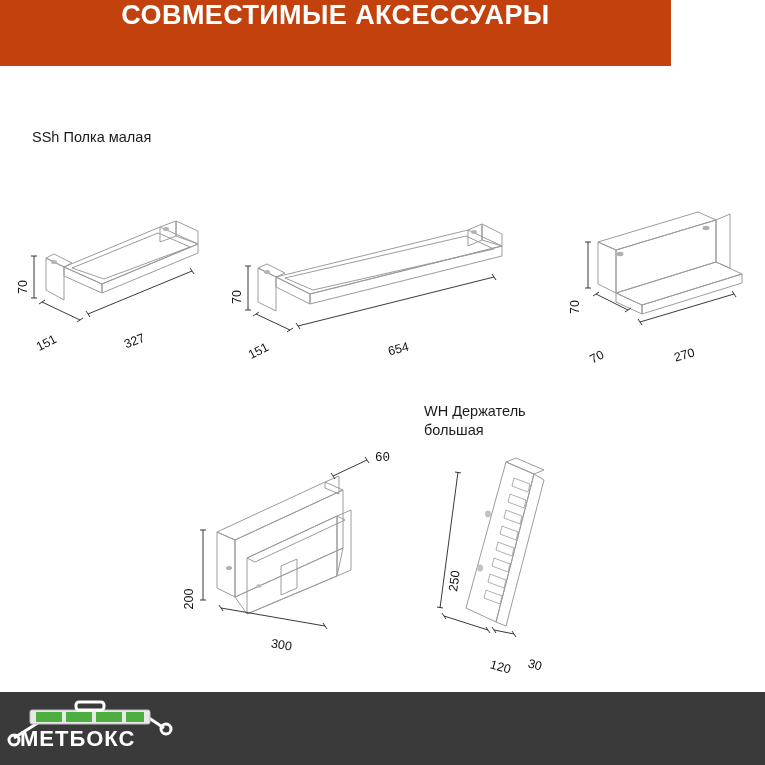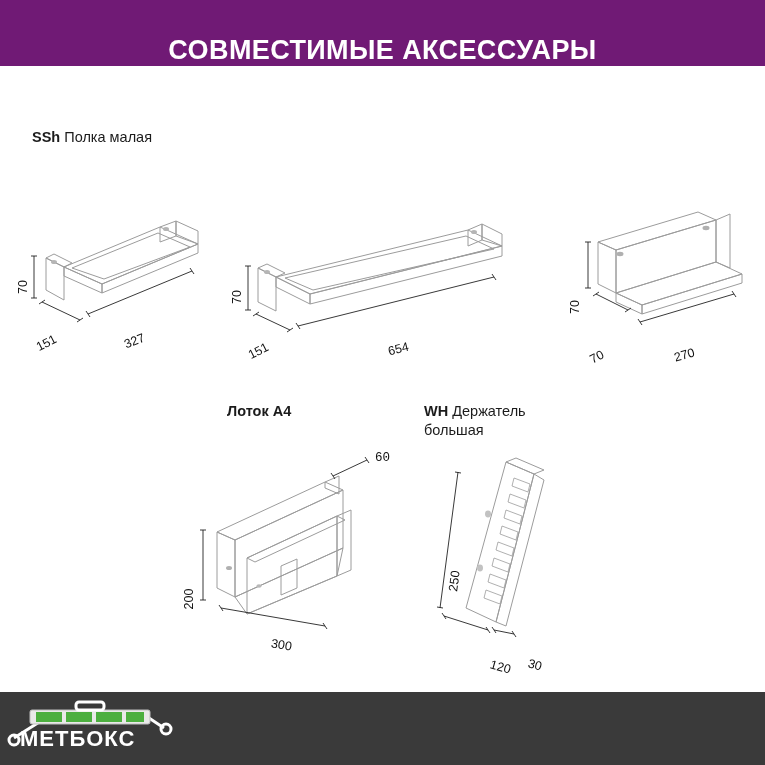--- a/index.html
+++ b/index.html
@@ -18,25 +18,25 @@
     position: relative;
     width: 765px;
     height: 765px;
     background: #ffffff;
   }
   
   .header-bar {
     position: absolute;
     left: 0;
     top: 0;
-    width: 765px;
+    width: 671px;
     height: 66px;
-    background: #701a75;
+    background: #c2410c;
     display: flex;
-    align-items: flex-end;
+    align-items: flex-start;
     justify-content: center;
   }
   .header-title {
     color: #ffffff;
     font-size: 27px;
     font-weight: bold;
     letter-spacing: 0.4px;
     text-transform: uppercase;
     text-align: center;
   }
@@ -63,21 +63,21 @@
   
   .product {
     position: absolute;
   }
   .caption {
     font-size: 14.5px;
     color: #1b1b1b;
     line-height: 19px;
   }
   .caption .code {
-    font-weight: bold;
+    font-weight: normal;
   }
   .dim {
     position: absolute;
     font-size: 12.5px;
     color: #111111;
   }
   .dim-rot {
     transform-origin: center center;
   }
   svg {
@@ -220,24 +220,20 @@
         <line x1="176" y1="107" x2="180" y2="113"></line>
       </g>
     </svg>
 
     <div class="dim dim-rot" style="left:12px; top:178px; transform:rotate(-90deg);">70</div>
     <div class="dim dim-rot" style="left:34px; top:228px; transform:rotate(-27deg);">70</div>
     <div class="dim dim-rot" style="left:118px; top:226px; transform:rotate(-16deg);">270</div>
   </div>
 
   <div class="product" style="left:175px; top:396px; width:230px; height:250px;">
-    <div class="caption" style="position:absolute; left:52px; top:6px; width:170px;">
-      <span class="code">Лоток</span>
-      <span class="code">A4</span>
-    </div>
 
     <svg width="225" height="190" style="position:absolute; left:0; top:52px;">
       <g>
 
         <path d="M42,84 L150,34 L168,42 L60,92 Z" fill="#f0f0f0" class="metal-line"></path>
         <path d="M42,84 L42,140 L60,149 L60,92 Z" fill="#dedede" class="metal-line"></path>
         <path d="M60,92 L168,42 L168,100 L60,149 Z" fill="#ececec" class="metal-line"></path>
 
         <path d="M72,110 L162,68 L162,128 L72,166 Z" fill="#e6e6e6" class="metal-line"></path>
         <path d="M60,149 L72,166 L162,128 L168,100 Z" fill="#dcdcdc" class="metal-line"></path>

